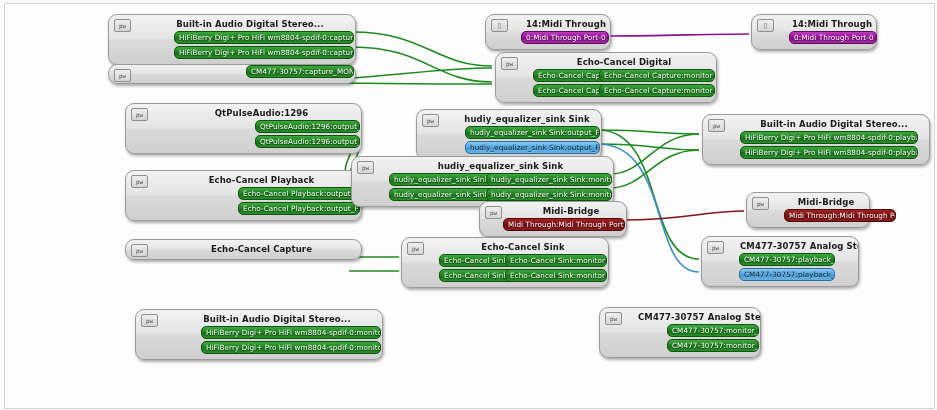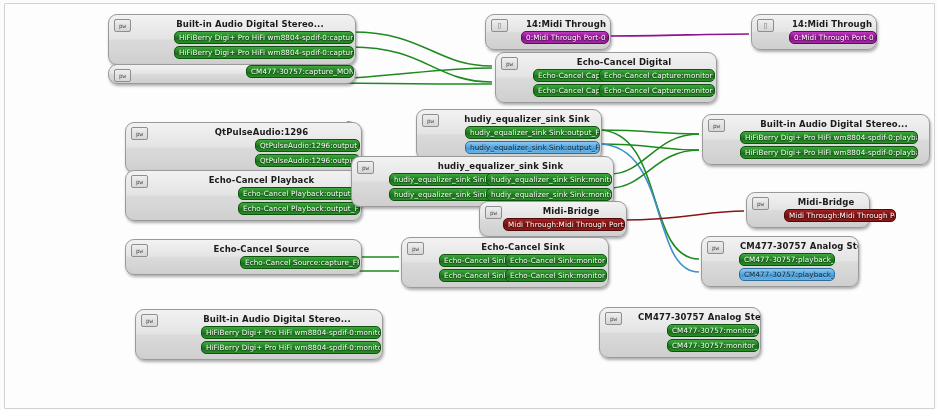--- a/index.html
+++ b/index.html
@@ -156,21 +156,21 @@
           </div>
         </div>
         <div class="node" style="left: 103px; top: 60px; width: 248px;">
           <div class="node-icon">pw</div>
           <div class="ports">
             <div class="port-row">
               <div class="port right audio-out" title="CM477-30757:capture_MONO" style="width: 108px;">CM477-30757:capture_MONO</div>
             </div>
           </div>
         </div>
-        <div class="node" style="left: 120px; top: 99px; width: 237px; margin-top: 19px;">
+        <div class="node" style="left: 120px; top: 99px; width: 237px;">
           <div class="node-icon">pw</div>
           <div class="node-title">QtPulseAudio:1296</div>
           <div class="ports">
             <div class="port-row">
               <div class="port right audio-out" title="QtPulseAudio:1296:output_FL" style="width: 105px;">QtPulseAudio:1296:output_FL</div>
             </div>
             <div class="port-row">
               <div class="port right audio-out" title="QtPulseAudio:1296:output_FR" style="width: 105px;">QtPulseAudio:1296:output_FR</div>
             </div>
           </div>
@@ -182,25 +182,22 @@
             <div class="port-row">
               <div class="port right audio-out" title="Echo-Cancel Playback:output_FL" style="width: 122px;">Echo-Cancel Playback:output_FL</div>
             </div>
             <div class="port-row">
               <div class="port right audio-out" title="Echo-Cancel Playback:output_FR" style="width: 122px;">Echo-Cancel Playback:output_FR</div>
             </div>
           </div>
         </div>
         <div class="node" style="left: 120px; top: 235px; width: 237px;">
           <div class="node-icon">pw</div>
-          <div class="node-title">Echo-Cancel Source</div>
-          <div class="ports">
-            <div class="port-row">
-              <div class="port right audio-out" title="Echo-Cancel Source:capture_FR" style="width: 120px;">Echo-Cancel Source:capture_FR</div>
-            </div>
+          <div class="node-title">Echo-Cancel Capture</div>
+          <div class="ports">
           </div>
         </div>
         <div class="node" style="left: 130px; top: 305px; width: 248px;">
           <div class="node-icon">pw</div>
           <div class="node-title">Built-in Audio Digital Stereo...</div>
           <div class="ports">
             <div class="port-row">
               <div class="port right audio-out" title="HiFiBerry Digi+ Pro HiFi wm8804-spdif-0:monitor_FL" style="width: 180px;">HiFiBerry Digi+ Pro HiFi wm8804-spdif-0:monitor_FL</div>
             </div>
             <div class="port-row">

